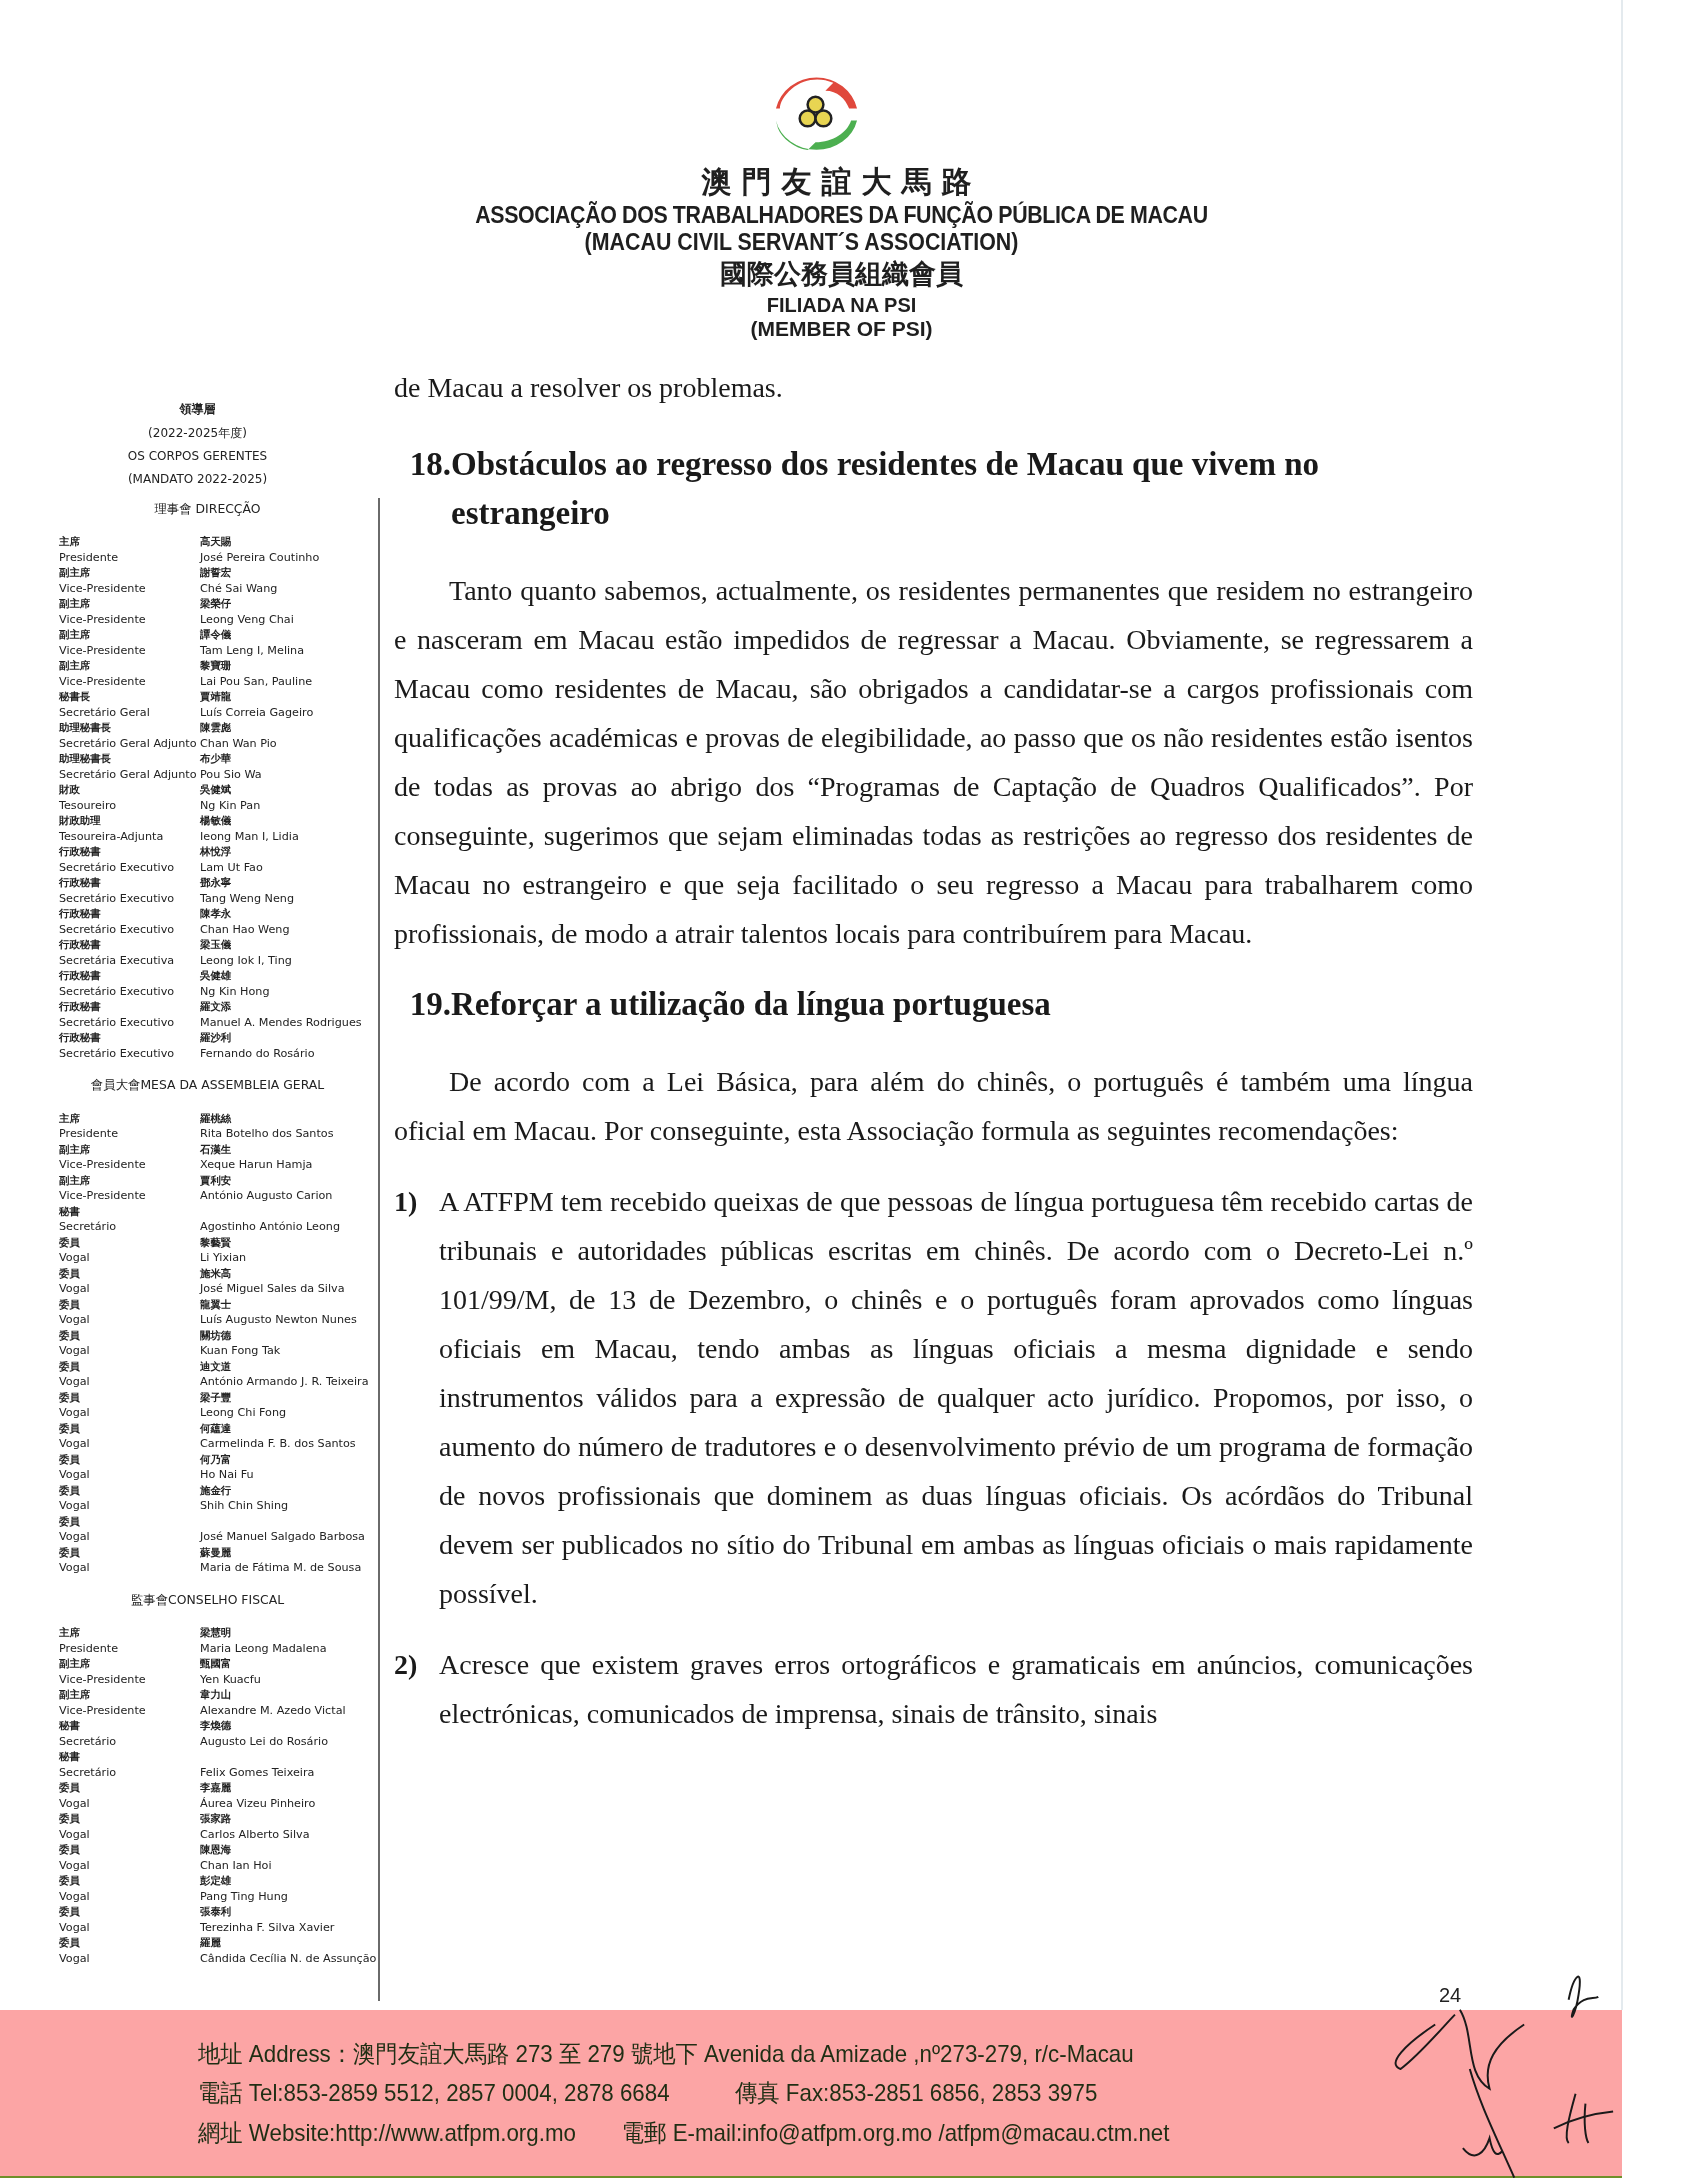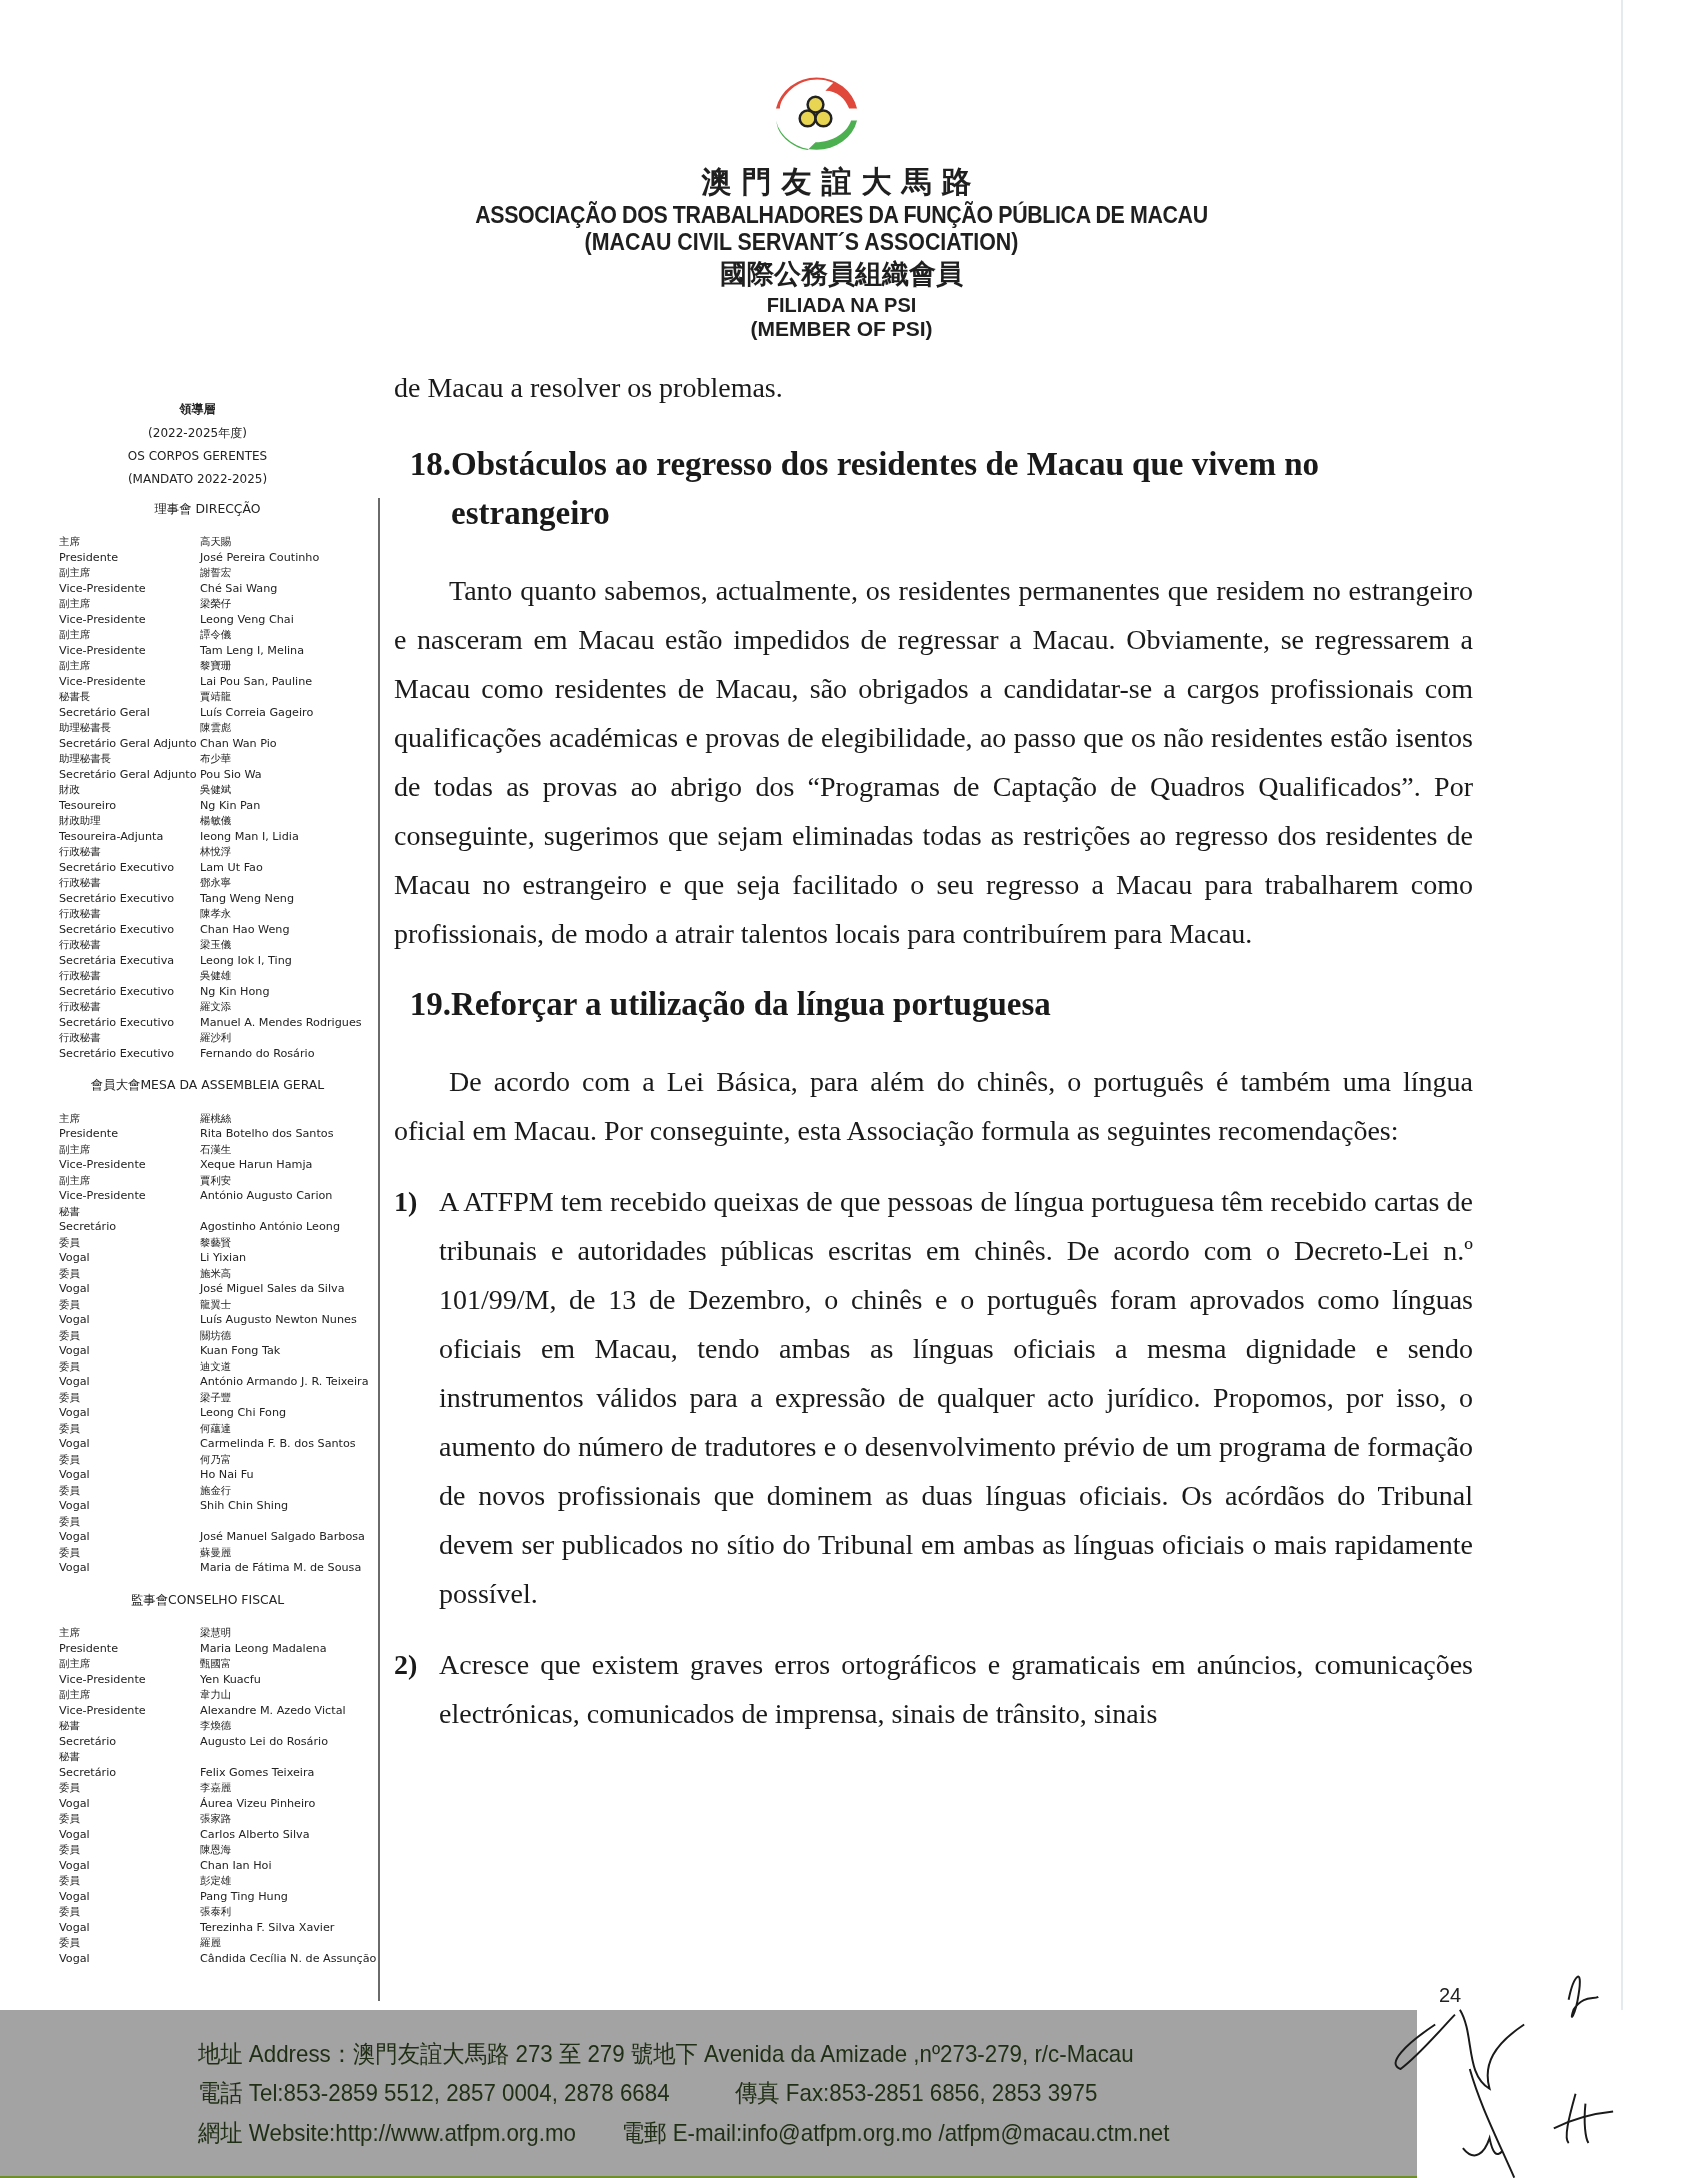--- a/index.html
+++ b/index.html
@@ -23,38 +23,38 @@
   .sidebar { position: absolute; left: 59px; top: 394px; width: 319px;
              font-family: "DejaVu Sans", sans-serif; font-size: 11.2px; line-height: 15.5px; color: #222; }
   .sb-center { text-align: center; width: 257px; margin-left: 10px; margin-top: 8px; }
   .sb-title { font-weight: bold; font-size: 12px; }
   .sb-sub { font-size: 12px; line-height: 15px; }
   .sb-section { text-align: center; font-size: 12.4px; margin: 16px 0 18px 10px; width: 277px; }
   .sb-section.first { margin-top: 14px; }
   .sb-row { display: flex; white-space: nowrap; }
   .sb-role { width: 141px; flex: none; }
   .sb-name { flex: 1; overflow: visible; }
-  .zh { font-weight: normal; font-size: 10.4px; }
+  .zh { font-weight: bold; font-size: 10.4px; }
 
   .divider { position: absolute; left: 378px; top: 498px; width: 2px; height: 1503px; background: #6a6a6a; }
   .right-edge { position: absolute; left: 1621px; top: 0; width: 2px; height: 2010px; background: #e4eaee; }
 
   
   .main { position: absolute; left: 394px; top: 363px; width: 1079px;
           font-family: "Liberation Serif", serif; font-size: 28px; color: #1a1a1a; }
   .p { text-align: justify; line-height: 49px; margin: 0; }
   .p.indent { text-indent: 55px; }
   .h2 { font-weight: bold; font-size: 33px; line-height: 49px; display: flex; margin: 28px 0 28px 0; }
   .h2 .num { width: 57px; flex: none; text-align: right; }
   .li { display: flex; margin: 0; }
   .li .num { width: 45px; flex: none; font-weight: bold; line-height: 49px; }
   .li .txt { flex: 1; text-align: justify; line-height: 49px; }
 
   
-  .footer { position: absolute; left: 0; top: 2010px; width: 1417px; height: 166px; background: #a3a3a3;
+  .footer { position: absolute; left: 0; top: 2010px; width: 1622px; height: 166px; background: #fca5a5;
             border-bottom: 3px solid #6f8f2a; }
   .footer-line { position: absolute; left: 198px; font-family: "Liberation Sans", sans-serif;
                  font-size: 24px; color: #1f2e14; white-space: nowrap; transform: scaleX(0.93); transform-origin: left; }
   .f1 { top: 28px; } .f2 { top: 67px; } .f3 { top: 107px; }
   .page-num { position: absolute; left: 1439px; top: 1984px; font-family: "Liberation Sans", sans-serif; font-size: 20px; color: #222; }
   .signatures { position: absolute; left: 1366px; top: 1955px; width: 257px; height: 223px; }
 </style>
 </head>
 <body>
 

